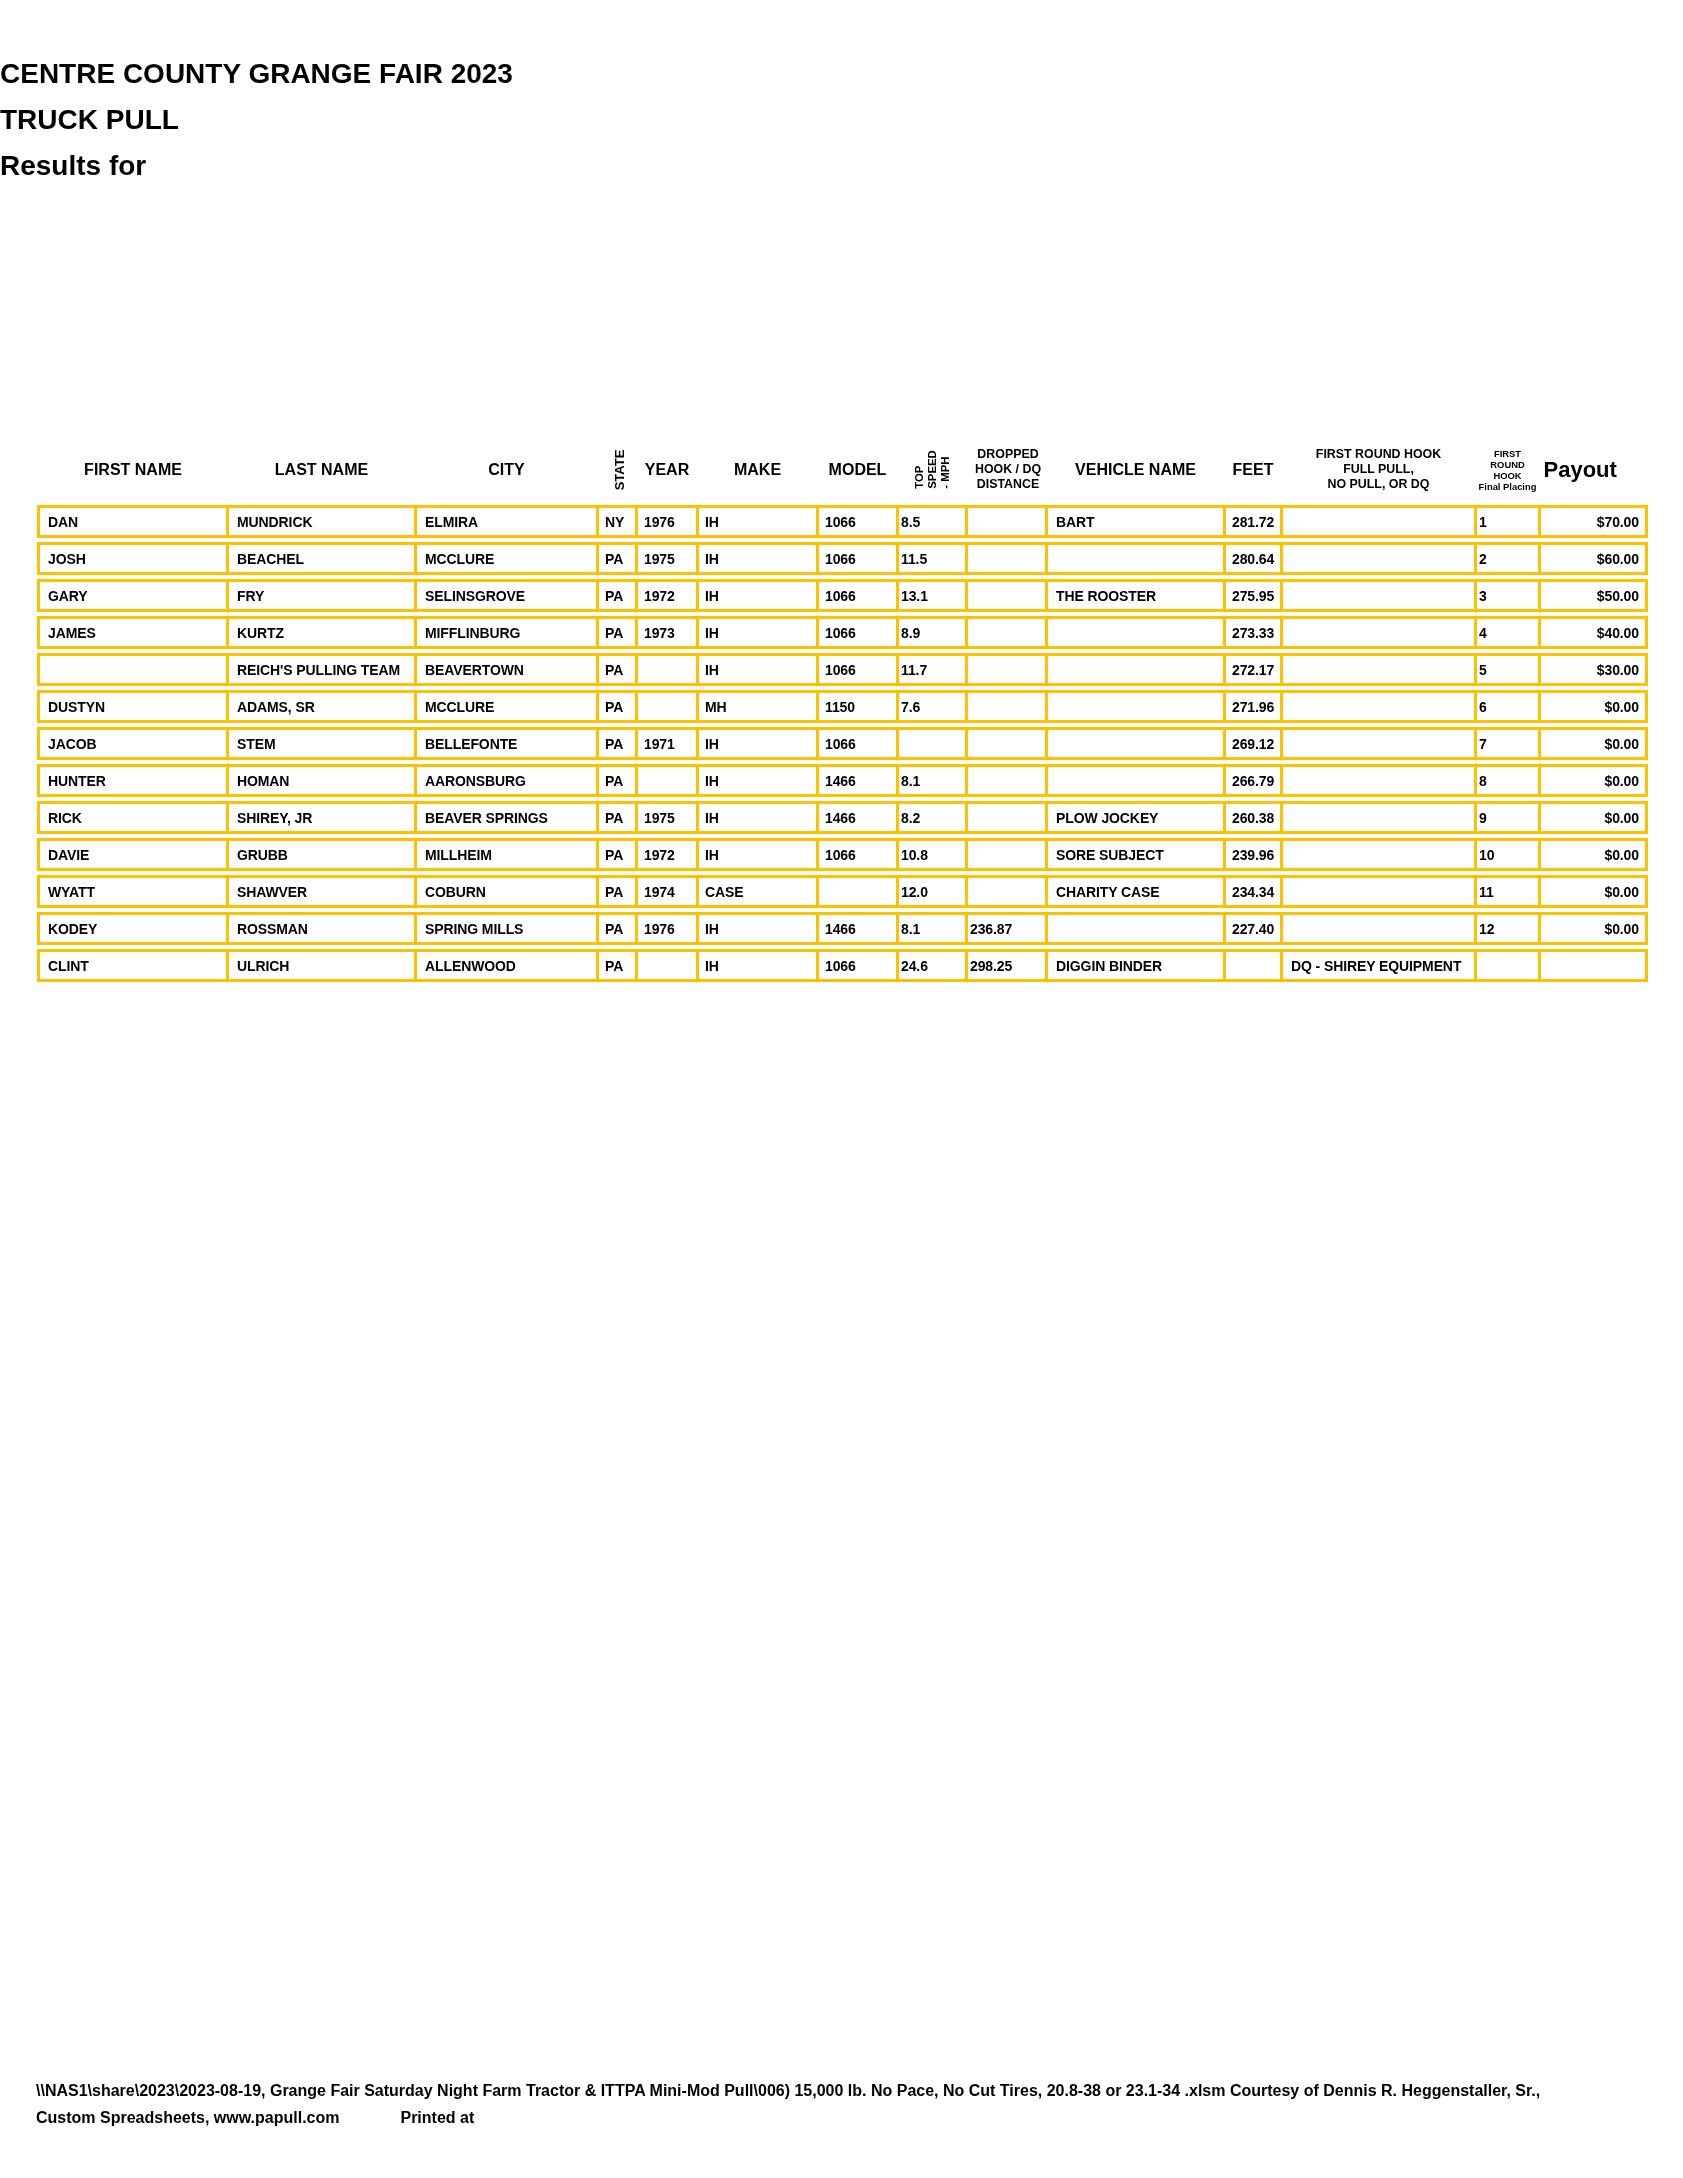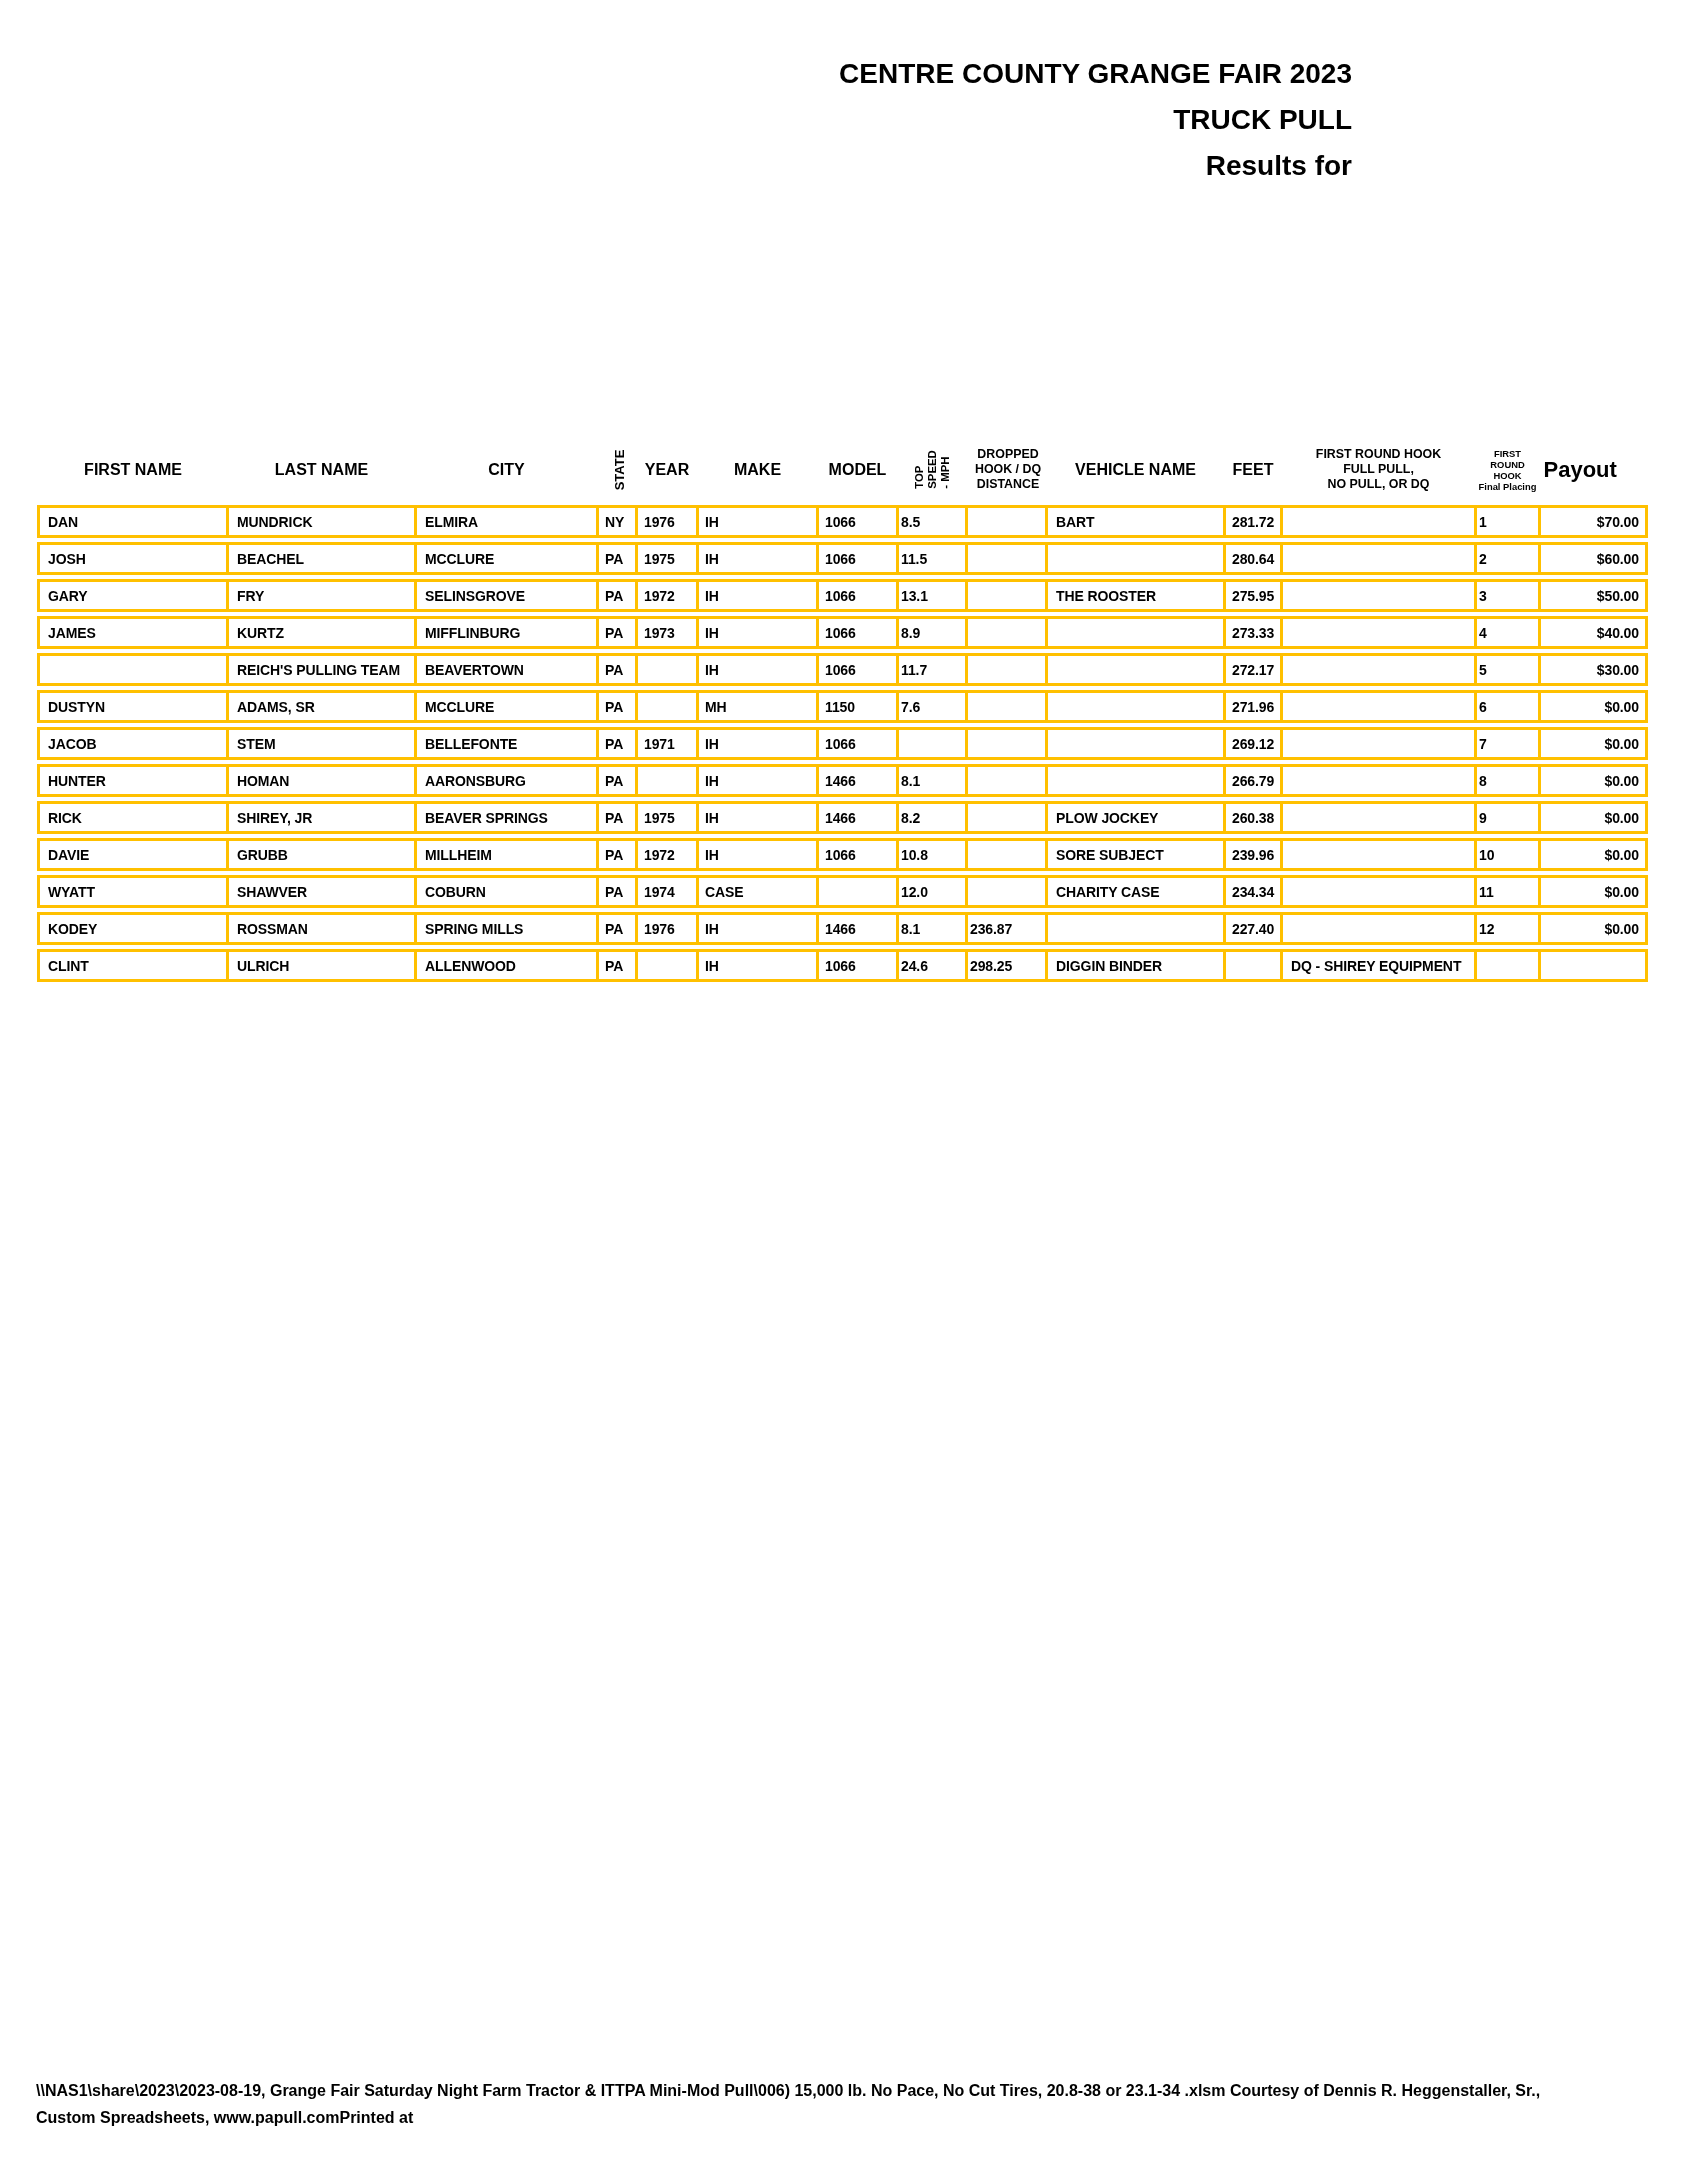--- a/index.html
+++ b/index.html
@@ -5,21 +5,21 @@
   :root{
     --gold:#FFC000;
     --ink:#000000;
   }
   html,body{margin:0;padding:0;}
   body{
     width:1683px;height:2178px;background:#ffffff;position:relative;
     font-family:"Liberation Sans","DejaVu Sans",sans-serif;
     font-weight:bold;color:var(--ink);overflow:hidden;
   }
-  .titles{position:absolute;top:51px;left:8px;width:1344px;text-align:right;}
+  .titles{position:absolute;top:51px;left:0;width:1344px;text-align:left;}
   .titles div{font-size:28px;line-height:46px;white-space:nowrap;}
   .results{
     position:absolute;top:434px;left:37px;width:1610px;
     border-collapse:collapse;table-layout:fixed;
   }
   .results th{
     border:none;height:71px;vertical-align:middle;
     font-size:16px;line-height:18px;padding:0 2px;overflow:visible;
   }
   .results th.small{font-size:12.4px;line-height:15px;}
@@ -36,21 +36,21 @@
     height:27px;font-size:14px;white-space:nowrap;overflow:visible;
     vertical-align:middle;padding:0 6px;letter-spacing:-0.1px;
   }
   .results tbody tr:first-child td{border-top:3px solid var(--gold);}
   .results tbody tr:last-child td{border-bottom:3px solid var(--gold);}
   td.l8{text-align:left;padding:0 4px 0 8px;}
   td.l6{text-align:left;padding:0 4px 0 6px;}
   td.ctr{text-align:left;padding:0 2px;}
   td.pay{text-align:right;padding-left:14px;}
   .pagefooter{position:absolute;left:36px;top:2077px;width:1624px;font-size:16px;line-height:27px;white-space:nowrap;}
-  .printed{}
+  .printed{margin-left:61px;}
 </style>
 </head>
 <body>
 
 <div class="titles">
   <div>CENTRE COUNTY GRANGE FAIR 2023</div>
   <div>TRUCK PULL</div>
   <div>Results for</div>
 </div>
 

